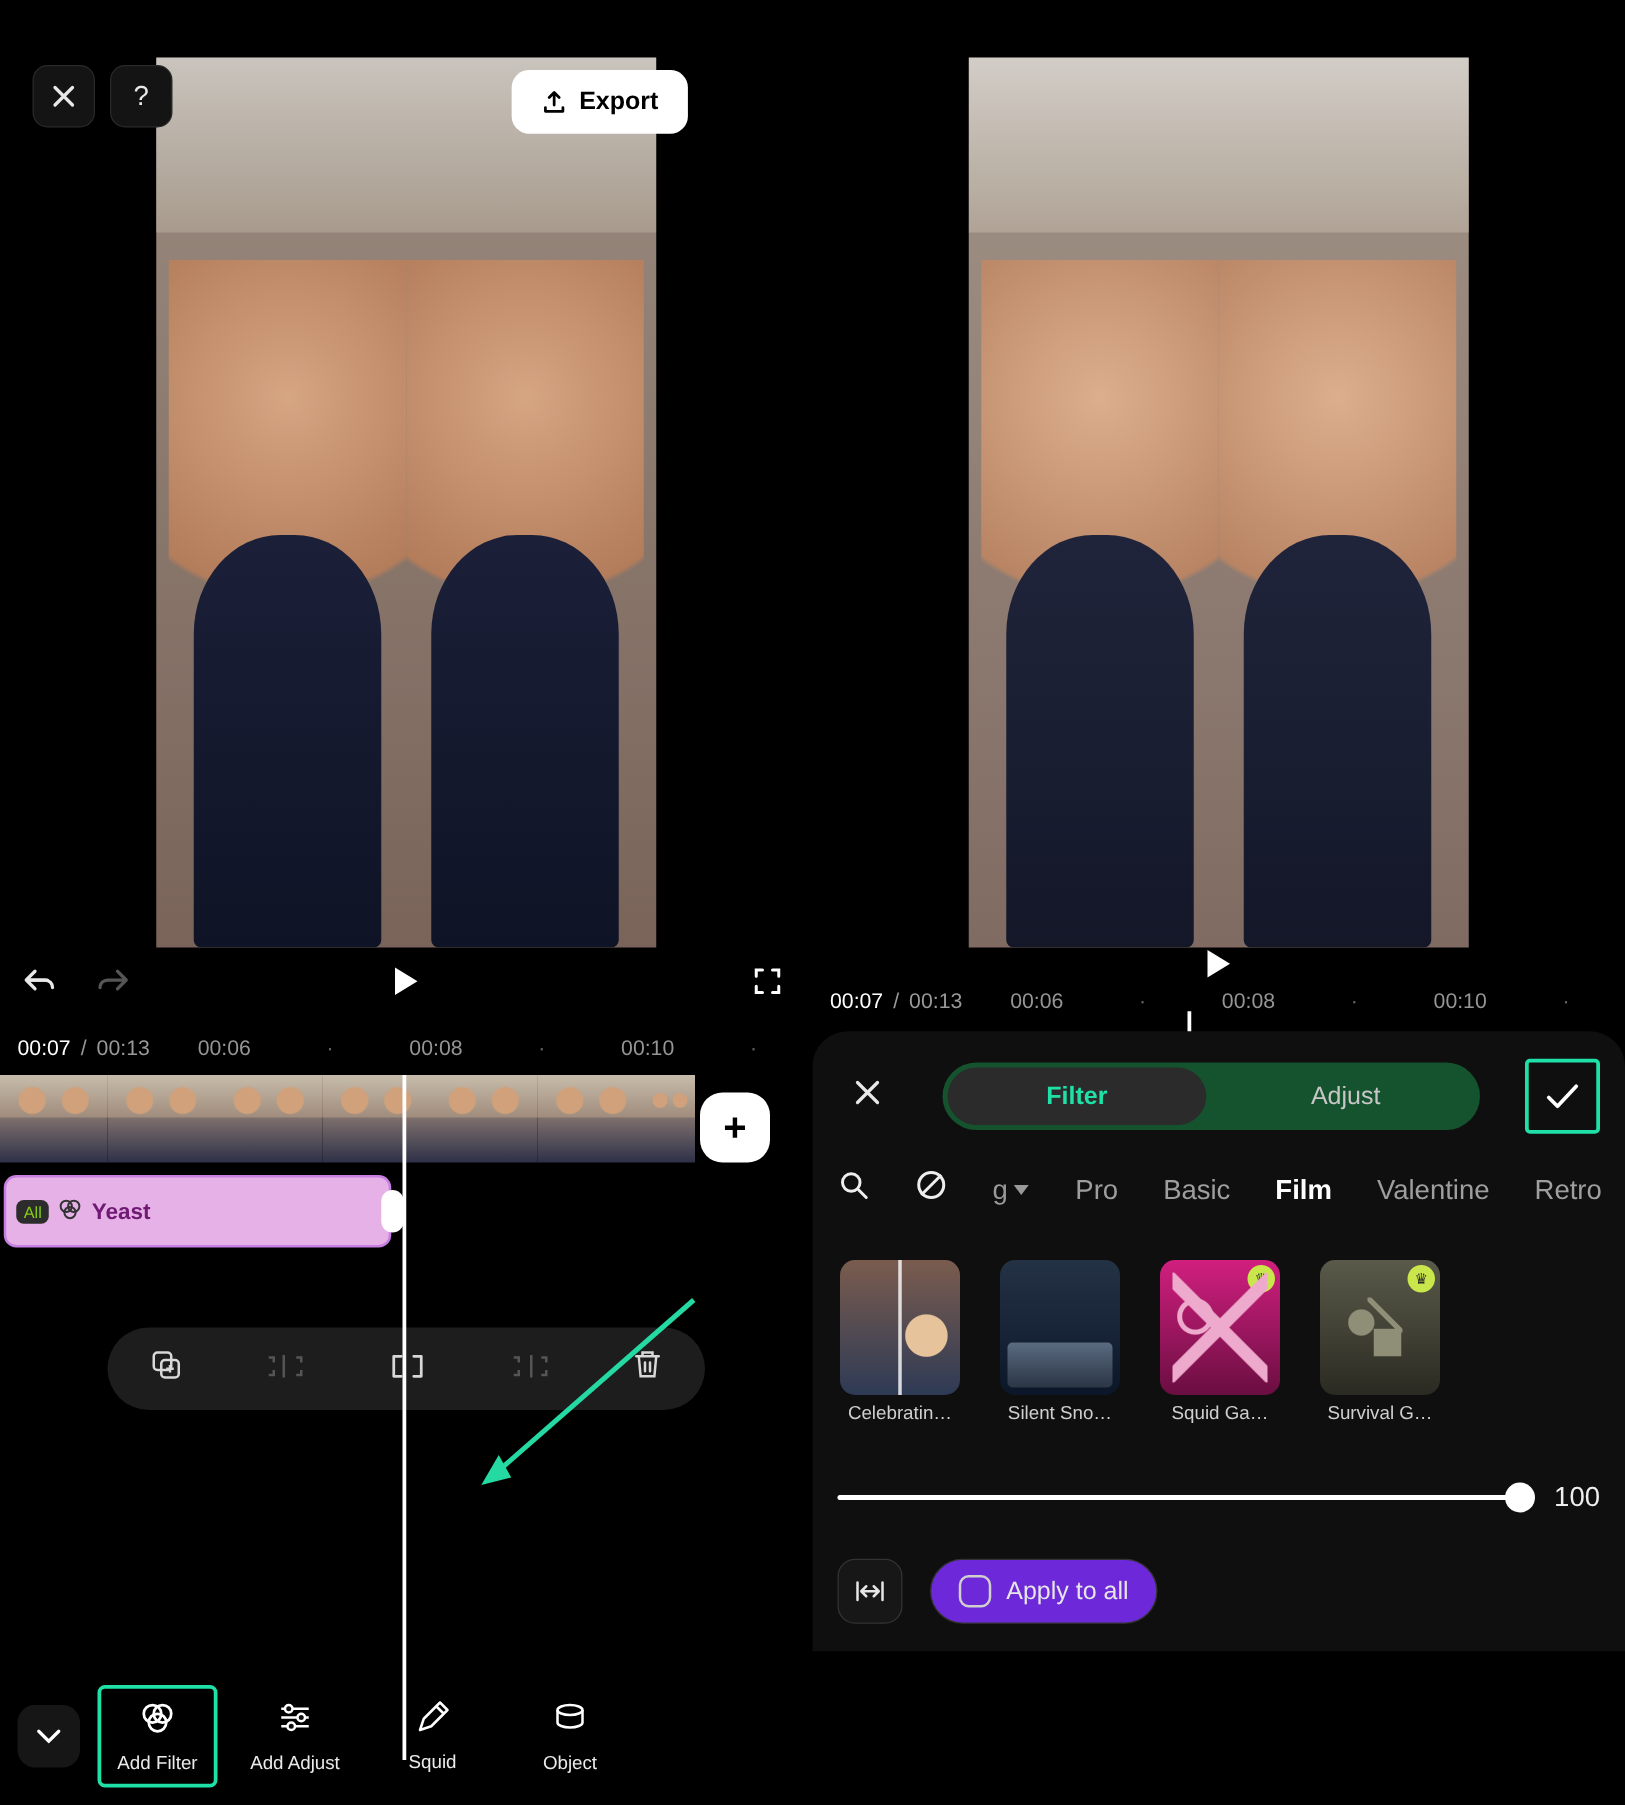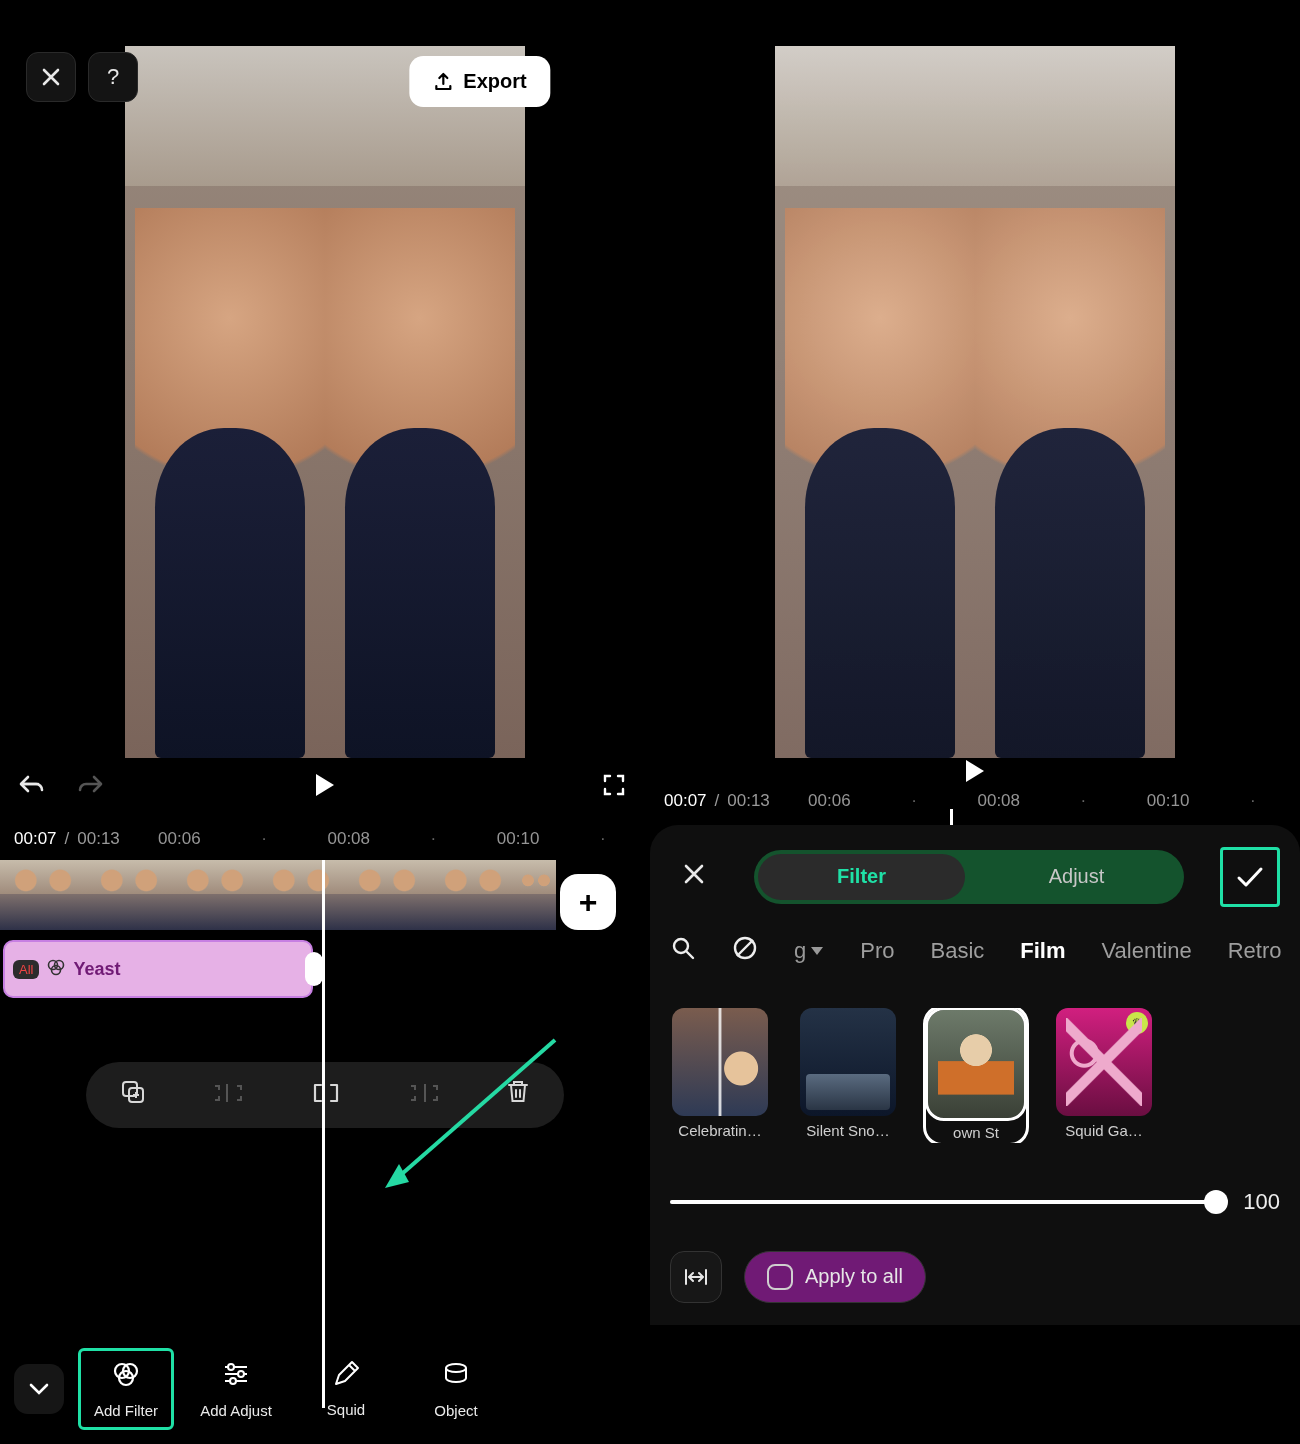--- a/index.html
+++ b/index.html
@@ -83,21 +83,21 @@
       font-size: 32px; font-weight: 600; align-self: center; cursor: pointer;
     }
     .playhead {
       position: absolute; top: 0; bottom: -280px; left: 322px; width: 3px; background: #fff;
     }
     .fx-chip {
       position: absolute; top: 80px; left: 3px; width: 310px; height: 58px;
       background: #e6b1e6; border-radius: 10px; border: 2px solid #c77fe2;
       display: flex; align-items: center; padding: 0 8px; gap: 8px;
     }
-    .fx-chip-pill { background: #2c2c2c; color: #ef4444; border-radius: 6px; font-size: 13px; padding: 2px 6px; }
+    .fx-chip-pill { background: #2c2c2c; color: #84cc16; border-radius: 6px; font-size: 13px; padding: 2px 6px; }
     .fx-chip-icon { font-size: 16px; color: #333; }
     .fx-chip-label { color: #701a75; font-weight: 600; font-size: 18px; }
     .fx-chip-handle {
       position:absolute; right:-12px; top:50%; transform:translateY(-50%);
       width:18px; height:34px; background:#fff; border-radius:9px;
     }
     .arrow-annot {
       position: absolute; left: 375px; top: 170px; width: 200px; height: 170px; pointer-events:none;
     }
     .arrow-annot svg line { stroke: #25d9a3; stroke-width: 4; }
@@ -206,21 +206,21 @@
       width:24px;height:24px;border-radius:50%;background:#fff;
     }
     .slider-val { font-size: 22px; color:#eee; min-width: 44px; text-align:right; }
 
     .fp-apply { margin-top: 36px; display:flex; align-items:center; gap: 22px; }
     .stretch-btn {
       width:52px;height:52px;border-radius:14px;border:1px solid #333;background:#171717;
       display:flex;align-items:center;justify-content:center;font-size:22px;cursor:pointer;
     }
     .apply-all {
-      height:52px; padding: 0 22px; border-radius: 28px; border:1px solid #333; background:#701a75;
+      height:52px; padding: 0 22px; border-radius: 28px; border:1px solid #333; background:#6d28d9;
       display:flex;align-items:center;gap:12px;cursor:pointer;font-size:20px;color:#e6e6e6;
     }
     .checkbox-empty {
       width:26px;height:26px;border:2.5px solid #cfcfcf;border-radius:8px;
     }
     .right-bottom-space { height: 300px; }
   </style>
 </head>
 <body>
 
@@ -490,30 +490,32 @@
 
       <div class="fp-thumbs">
         <div class="fp-thumb">
           <div class="img t0"></div>
           <span class="lbl">Celebratin…</span>
         </div>
         <div class="fp-thumb">
           <div class="img t1"></div>
           <span class="lbl">Silent Sno…</span>
         </div>
-        <div class="fp-thumb selected">
-          <div class="img t2"></div>
-          <span class="lbl">own    St</span>
-        </div>
         <div class="fp-thumb">
           <div class="img t3">
               <span class="premium-badge">♛</span>
             </div>
           <span class="lbl">Squid Ga…</span>
         </div>
+        <div class="fp-thumb">
+          <div class="img t4">
+              <span class="premium-badge">♛</span>
+            </div>
+          <span class="lbl">Survival G…</span>
+        </div>
       </div>
 
       <div class="fp-slider">
         <div class="slider-track">
           <div class="slider-fill" style="width:100%;"></div>
           <div class="slider-knob" style="left:100%;"></div>
         </div>
         <span class="slider-val">100</span>
       </div>
 

